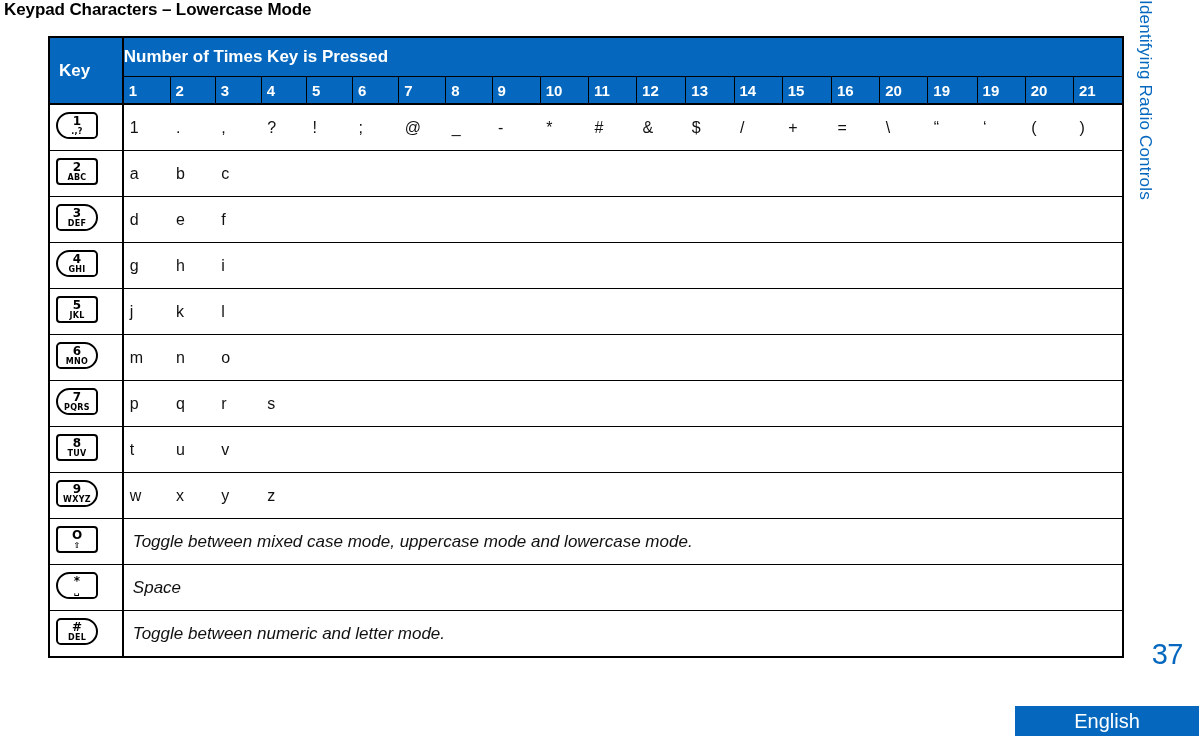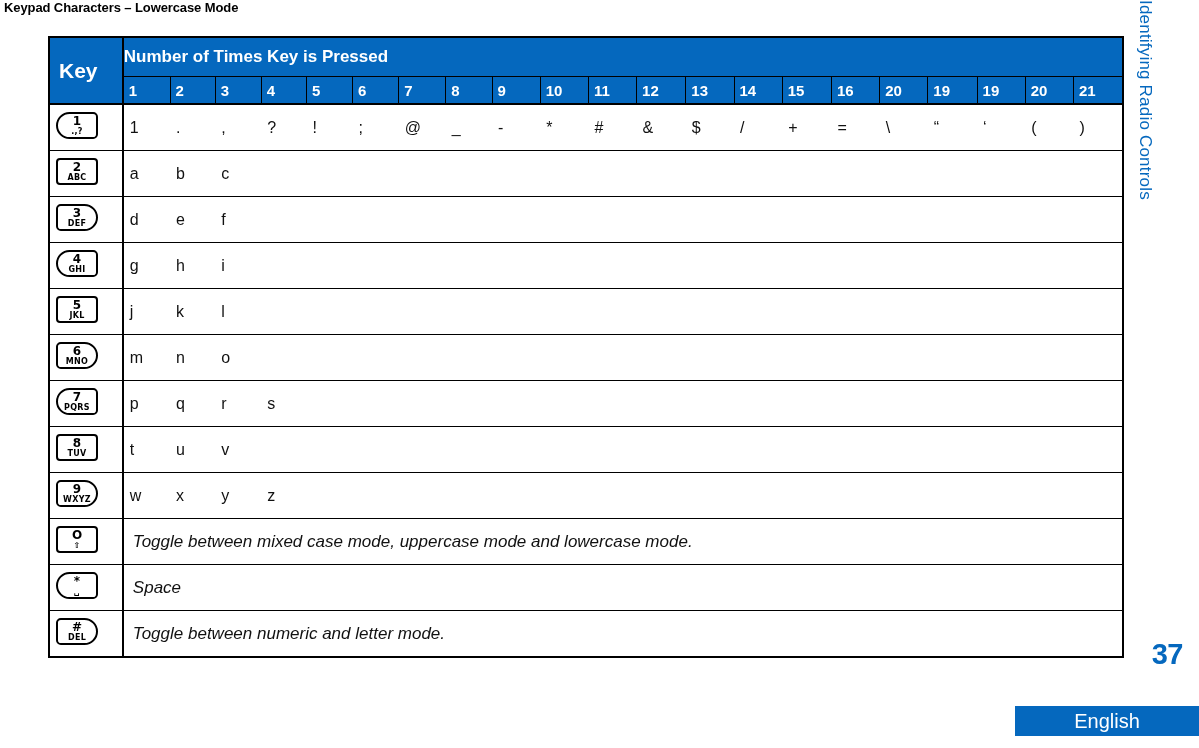--- a/index.html
+++ b/index.html
@@ -14,21 +14,21 @@
     position: relative;
     overflow: hidden;
     -webkit-font-smoothing: antialiased;
   }
 
   
   .page-title {
     position: absolute;
     left: 4px;
     top: 0px;
-    font-size: 13px;
+    font-size: 17px;
     font-weight: bold;
     color: #000000;
     letter-spacing: -0.1px;
     white-space: nowrap;
   }
 
   
   .side-tab {
     position: absolute;
     left: 1128px;
@@ -58,21 +58,21 @@
     border: 1px solid #000000;
     padding: 0;
     margin: 0;
     vertical-align: middle;
   }
 
   
   th.hd-key {
     background: #0568BE;
     color: #ffffff;
-    font-size: 21px;
+    font-size: 17px;
     font-weight: bold;
     text-align: left;
     padding-left: 9px;
     height: 38px;
     border-right: 2px solid #000000;
     border-bottom: 2px solid #000000;
   }
   th.hd-span {
     background: #0568BE;
     color: #ffffff;
@@ -168,21 +168,21 @@
     line-height: 9px;
     letter-spacing: 0.3px;
   }
 
   
   .page-number {
     position: absolute;
     right: 16px;
     top: 638px;
     font-size: 29px;
-    font-weight: bold;
+    font-weight: normal;
     color: #0568BE;
     letter-spacing: -0.5px;
   }
   .lang-banner {
     position: absolute;
     left: 1015px;
     top: 706px;
     width: 184px;
     height: 30px;
     background: #0568BE;

